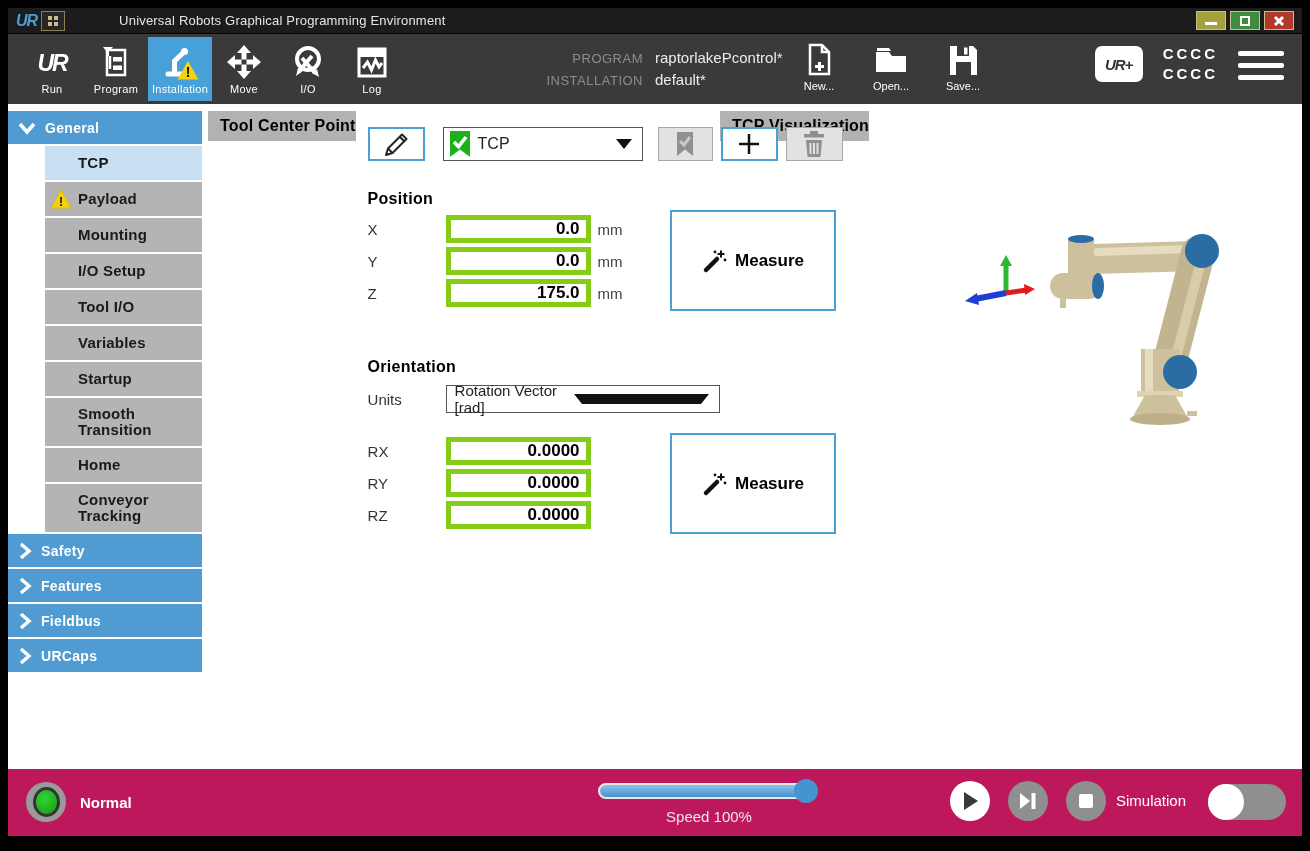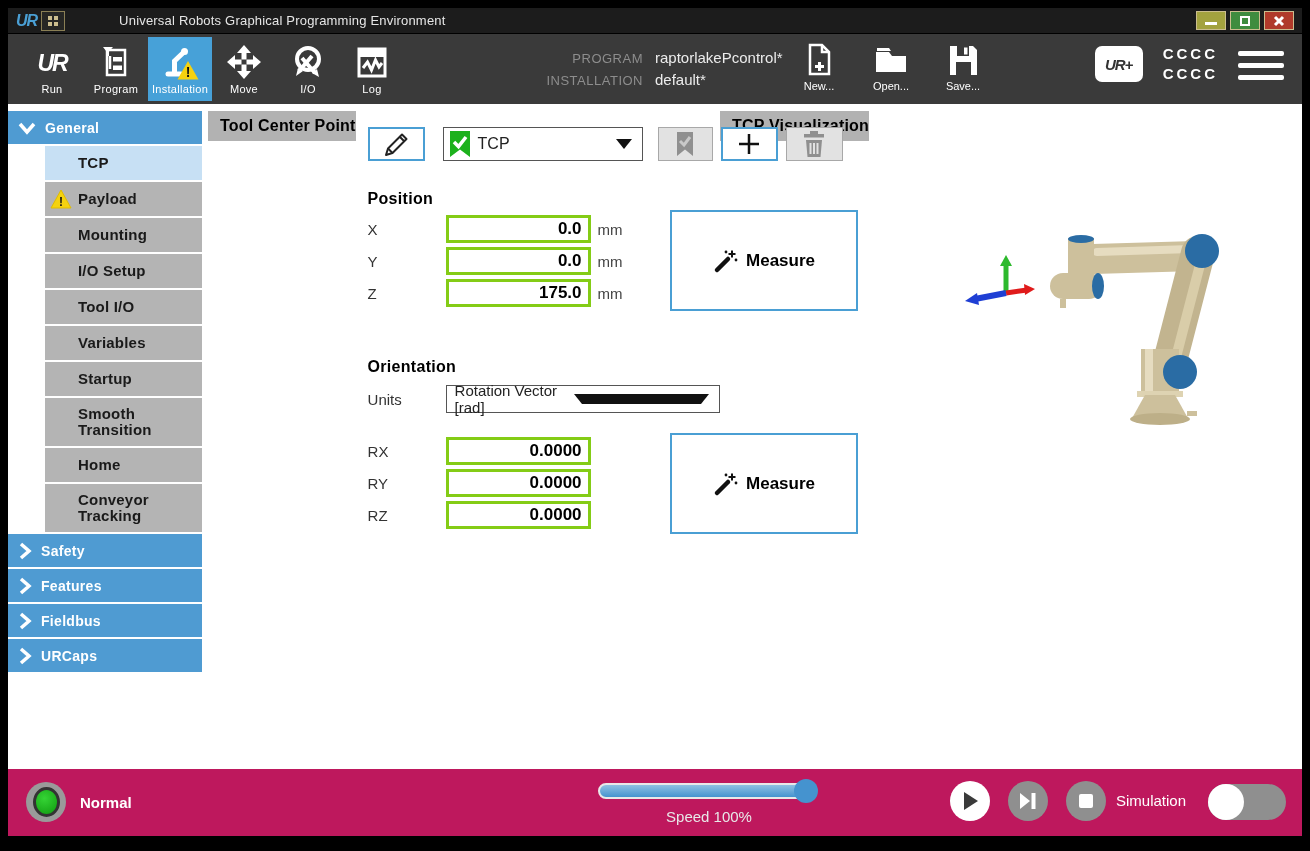--- a/index.html
+++ b/index.html
@@ -62,23 +62,23 @@
   .caret{width:0;height:0;border-left:8px solid transparent;border-right:8px solid transparent;border-top:10px solid #111}
   .btn-bookmark{width:55px;margin-left:15px}
   .btn-plus{width:57px;margin-left:8px}
   .btn-trash{width:57px;margin-left:8px}
   .sec-heading{font-weight:bold;font-size:16px;color:#000;letter-spacing:.3px}
   .pos-heading{margin-top:29px}
   .ori-heading{margin-top:51px}
   .field-block{position:relative;margin-top:7px}
   .frow{display:flex;align-items:center;height:28px;margin-bottom:4px}
   .frow .flab{width:78px;font-size:15px;color:#333}
-  .num-input{width:145px;height:28px;border:3px solid #84cc16;background:#fff;text-align:right;font-weight:bold;font-size:17px;padding:0 6px;font-family:"Liberation Sans",sans-serif;color:#000}
+  .num-input{width:145px;height:28px;border:5px solid #84cc16;background:#fff;text-align:right;font-weight:bold;font-size:17px;padding:0 6px;font-family:"Liberation Sans",sans-serif;color:#000}
   .unit{font-size:15px;color:#444;margin-left:7px}
-  .measure-btn{position:absolute;left:302px;width:188px;height:101px;background:#fff;border:2px solid #4a9fd4;display:flex;align-items:center;justify-content:center;gap:8px;cursor:pointer;font-weight:bold;font-size:17px;color:#000;font-family:"Liberation Sans",sans-serif}
+  .measure-btn{position:absolute;left:302px;width:166px;height:101px;background:#fff;border:2px solid #4a9fd4;display:flex;align-items:center;justify-content:center;gap:8px;cursor:pointer;font-weight:bold;font-size:17px;color:#000;font-family:"Liberation Sans",sans-serif}
   .measure-pos{top:-5px}
   .measure-ori{top:-4px}
   .units-row{display:flex;align-items:center;margin-top:9px;height:28px}
   .units-row .flab{width:78px;font-size:15px;color:#333}
   .units-dropdown{width:274px;height:28px;border:1px solid #555;background:#fff;display:flex;align-items:center;padding:0 10px 0 8px;cursor:pointer}
   .units-dropdown span{flex:1;font-size:15px;color:#222}
   .ori-fields{margin-top:24px}
 
   
   .right-panel{flex:1 1 auto;margin-left:8px;display:flex;flex-direction:row}

